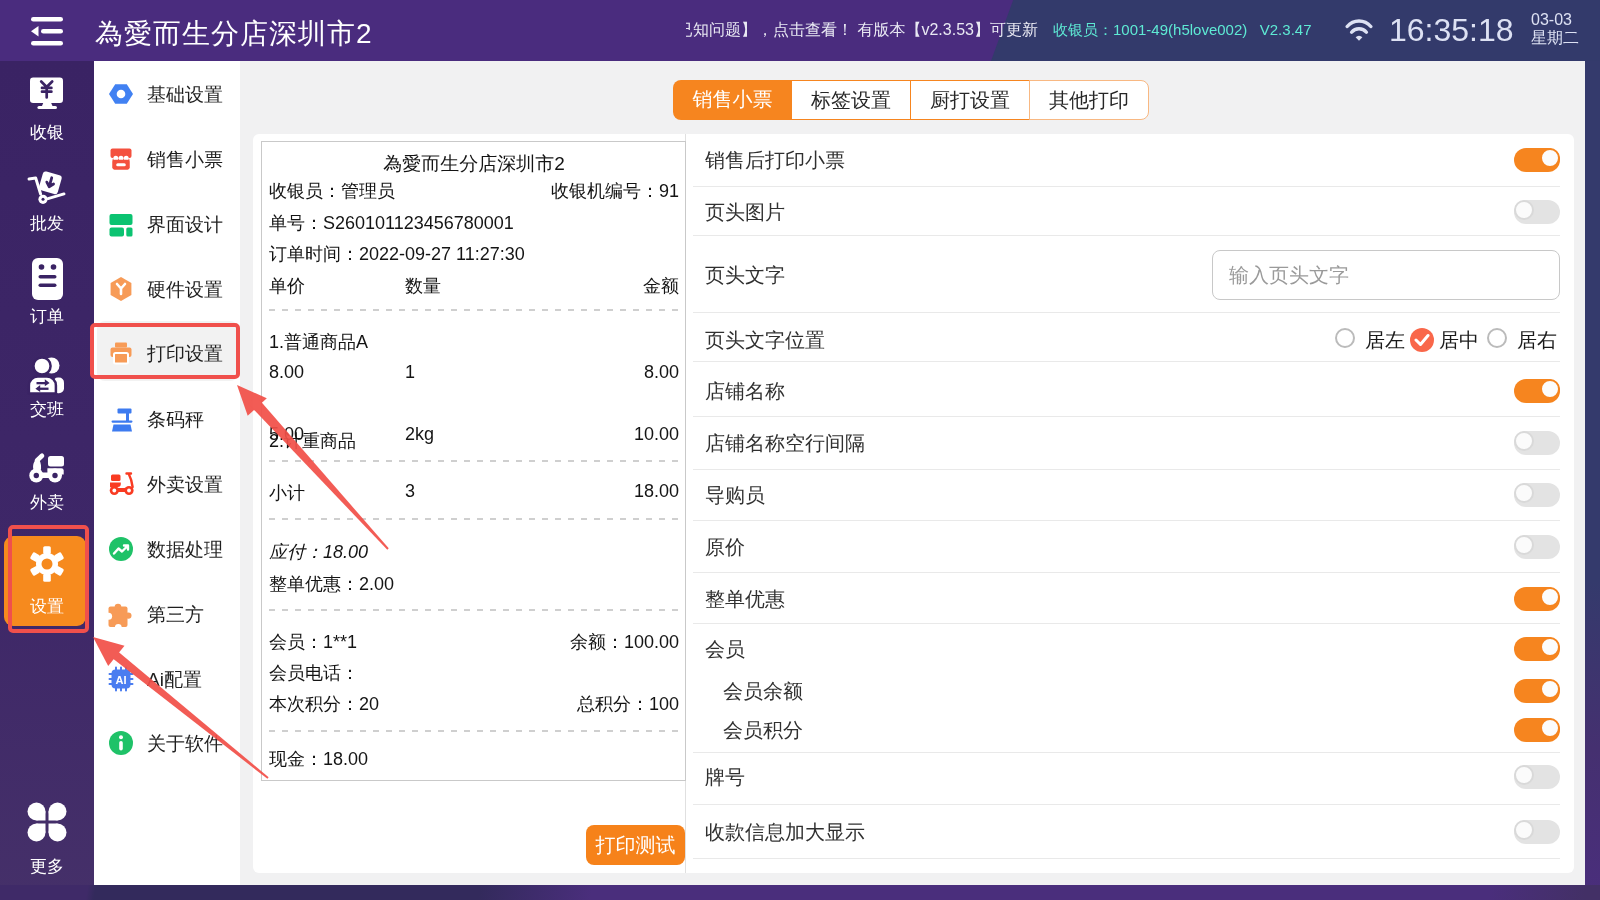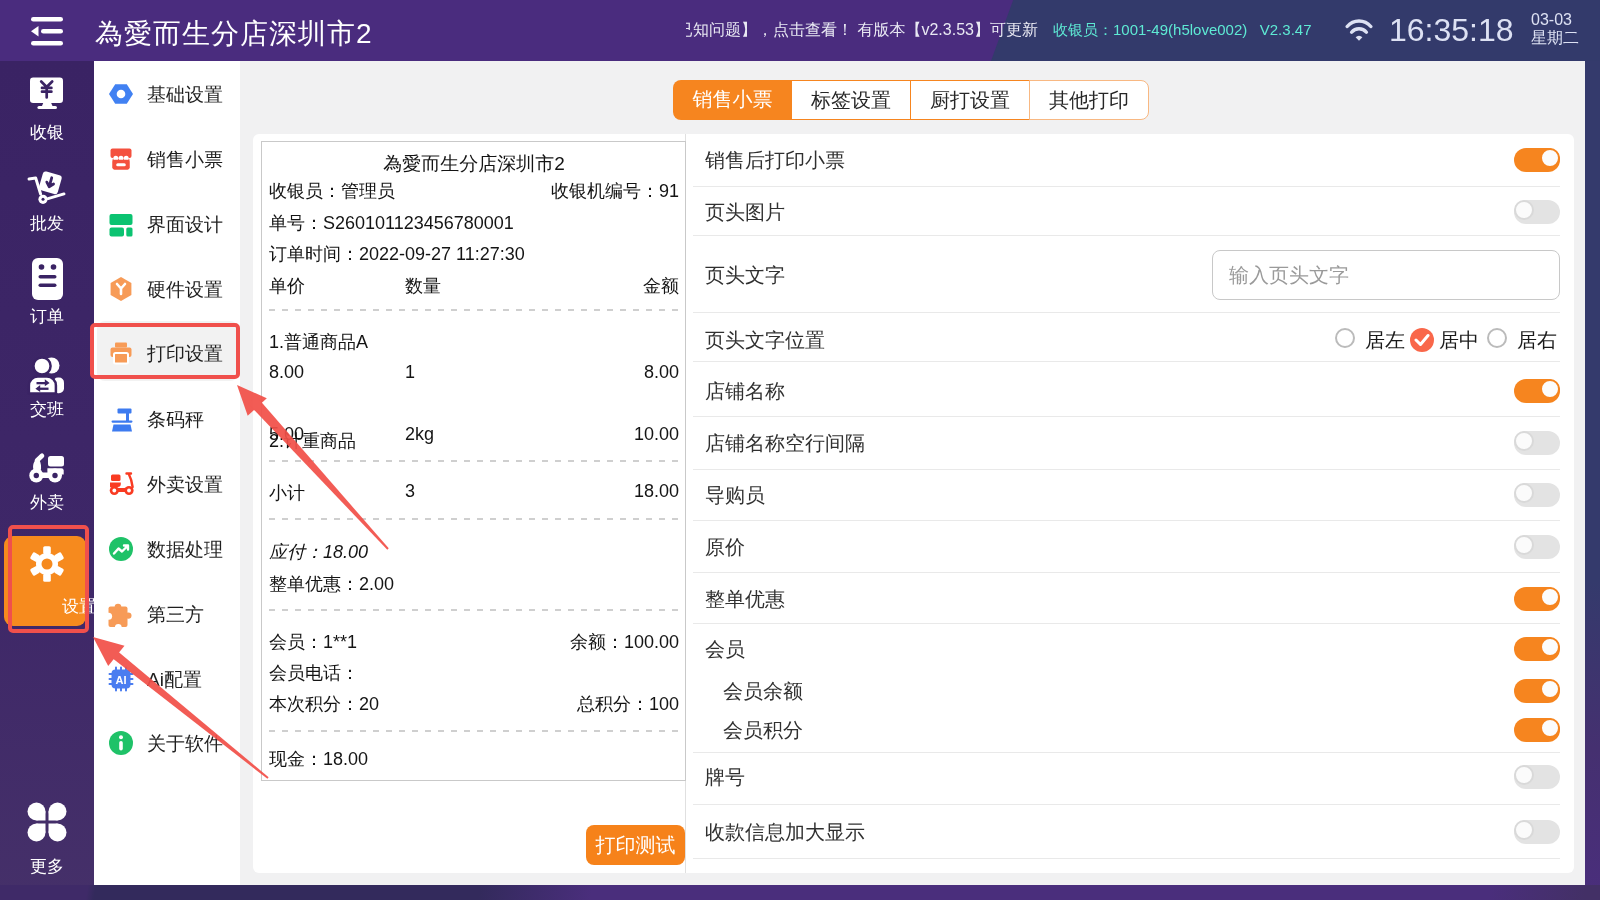--- a/index.html
+++ b/index.html
@@ -180,21 +180,21 @@
       <circle cx="18" cy="18" r="11"></circle>
       <rect x="14.2" y="0.2" width="7.6" height="8" rx="1.6"></rect>
       <rect x="14.2" y="27.8" width="7.6" height="8" rx="1.6"></rect>
       <rect x="14.2" y="0.2" width="7.6" height="8" rx="1.6" transform="rotate(60 18 18)"></rect>
       <rect x="14.2" y="27.8" width="7.6" height="8" rx="1.6" transform="rotate(60 18 18)"></rect>
       <rect x="14.2" y="0.2" width="7.6" height="8" rx="1.6" transform="rotate(-60 18 18)"></rect>
       <rect x="14.2" y="27.8" width="7.6" height="8" rx="1.6" transform="rotate(-60 18 18)"></rect>
     </g>
     <circle cx="18" cy="18" r="5.5" fill="#f68a1e"></circle>
   </svg>
-  <div class="sblabel" style="top:595px;margin-left:32px;">设置</div>
+  <div class="sblabel" style="top:595px;">设置</div>
   <div class="abs" id="szbox"></div>
 
   <svg class="abs" style="left:25px;top:800px;" width="44" height="44" viewBox="0 0 44 44">
     <g fill="#fff">
       <circle cx="11.5" cy="11.5" r="9"></circle>
         <path d="M11.5 11.5 h9 v9 h-9 z"></path>
       <circle cx="32.5" cy="11.5" r="9"></circle>
         <path d="M23.5 11.5 h9 v9 h-9 z"></path>
       <circle cx="11.5" cy="32.5" r="9"></circle>
         <path d="M11.5 23.5 h9 v9 h-9 z"></path>

